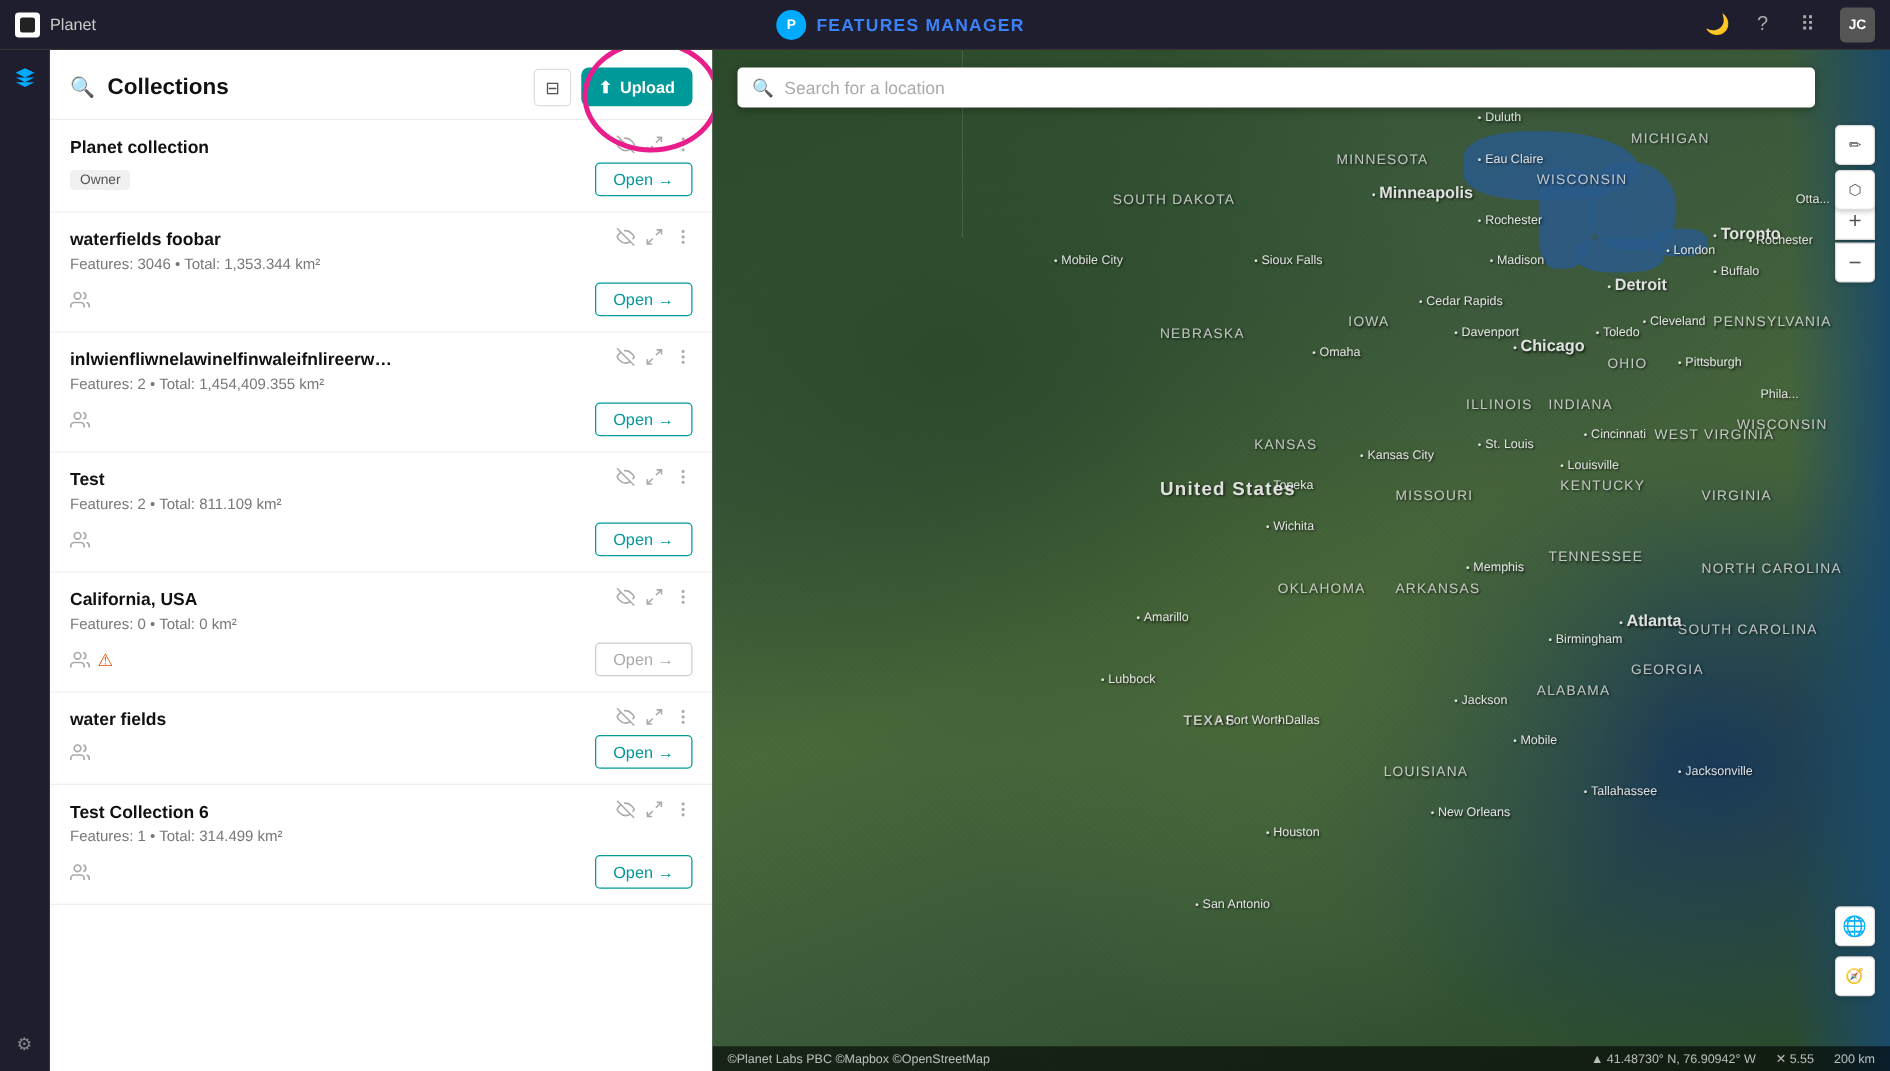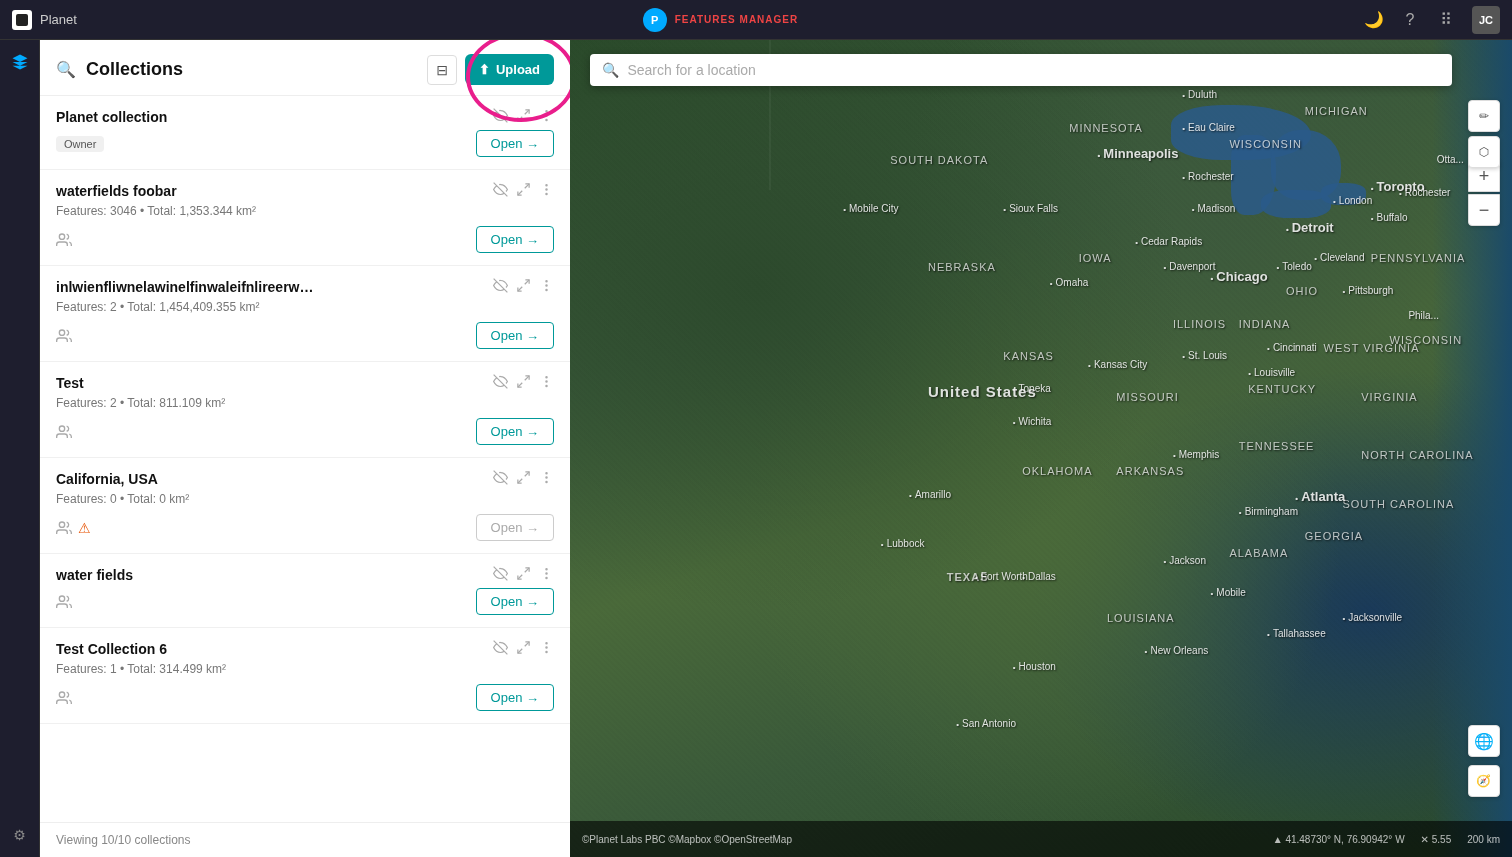--- a/index.html
+++ b/index.html
@@ -15,21 +15,21 @@
       padding: 0 12px;
       flex-shrink: 0;
       border-bottom: 1px solid #333;
     }
     .topbar-left { display: flex; align-items: center; gap: 8px; }
     .topbar-logo { width: 20px; height: 20px; background: #fff; border-radius: 3px; display: flex; align-items: center; justify-content: center; }
     .topbar-logo-inner { width: 12px; height: 12px; background: #222; border-radius: 2px; }
     .topbar-title { font-size: 13px; color: #ccc; }
     .topbar-center { display: flex; align-items: center; gap: 8px; }
     .topbar-planet-icon { width: 24px; height: 24px; background: #00aaff; border-radius: 50%; display: flex; align-items: center; justify-content: center; font-size: 11px; font-weight: bold; color: #fff; }
-    .topbar-app-title { font-size: 10px; font-weight: 600; letter-spacing: 1px; color: #ef4444; }
+    .topbar-app-title { font-size: 14px; font-weight: 600; letter-spacing: 1px; color: #3b82f6; }
     .topbar-right { display: flex; align-items: center; gap: 16px; }
     .topbar-icon { width: 20px; height: 20px; display: flex; align-items: center; justify-content: center; color: #aaa; font-size: 16px; cursor: pointer; }
     .topbar-avatar { width: 28px; height: 28px; background: #555; border-radius: 4px; display: flex; align-items: center; justify-content: center; font-size: 11px; font-weight: bold; color: #fff; }
 
     
     .main { display: flex; flex: 1; overflow: hidden; }
 
     
     .icon-sidebar {
       width: 40px;
@@ -195,21 +195,21 @@
       color: #555;
       box-shadow: 0 1px 4px rgba(0,0,0,0.2);
     }
 
     
     .map-statusbar {
       position: absolute;
       bottom: 0;
       left: 0;
       right: 0;
-      height: 36px;
+      height: 20px;
       background: rgba(0,0,0,0.6);
       display: flex;
       align-items: center;
       padding: 0 12px;
       gap: 16px;
       font-size: 10px;
       color: rgba(255,255,255,0.7);
     }
     .map-statusbar-right { margin-left: auto; display: flex; gap: 16px; align-items: center; }
 
@@ -564,23 +564,20 @@
                   <path d="M23 21v-2a4 4 0 0 0-3-3.87"></path>
                   <path d="M16 3.13a4 4 0 0 1 0 7.75"></path>
                 </svg>
               </span>
             </div>
         <button class="open-btn">Open →</button>
       </div>
     </div>
       </div>
 
-    <div class="collections-footer">
-      <span>Viewing 10/10 collections</span>
-    </div>
   </div>
 
   <div class="map-area">
     <div class="map-bg"></div>
     <div class="terrain-overlay"></div>
 
     <div class="great-lakes">
       <div class="lake-superior"></div>
       <div class="lake-michigan"></div>
       <div class="lake-huron"></div>

